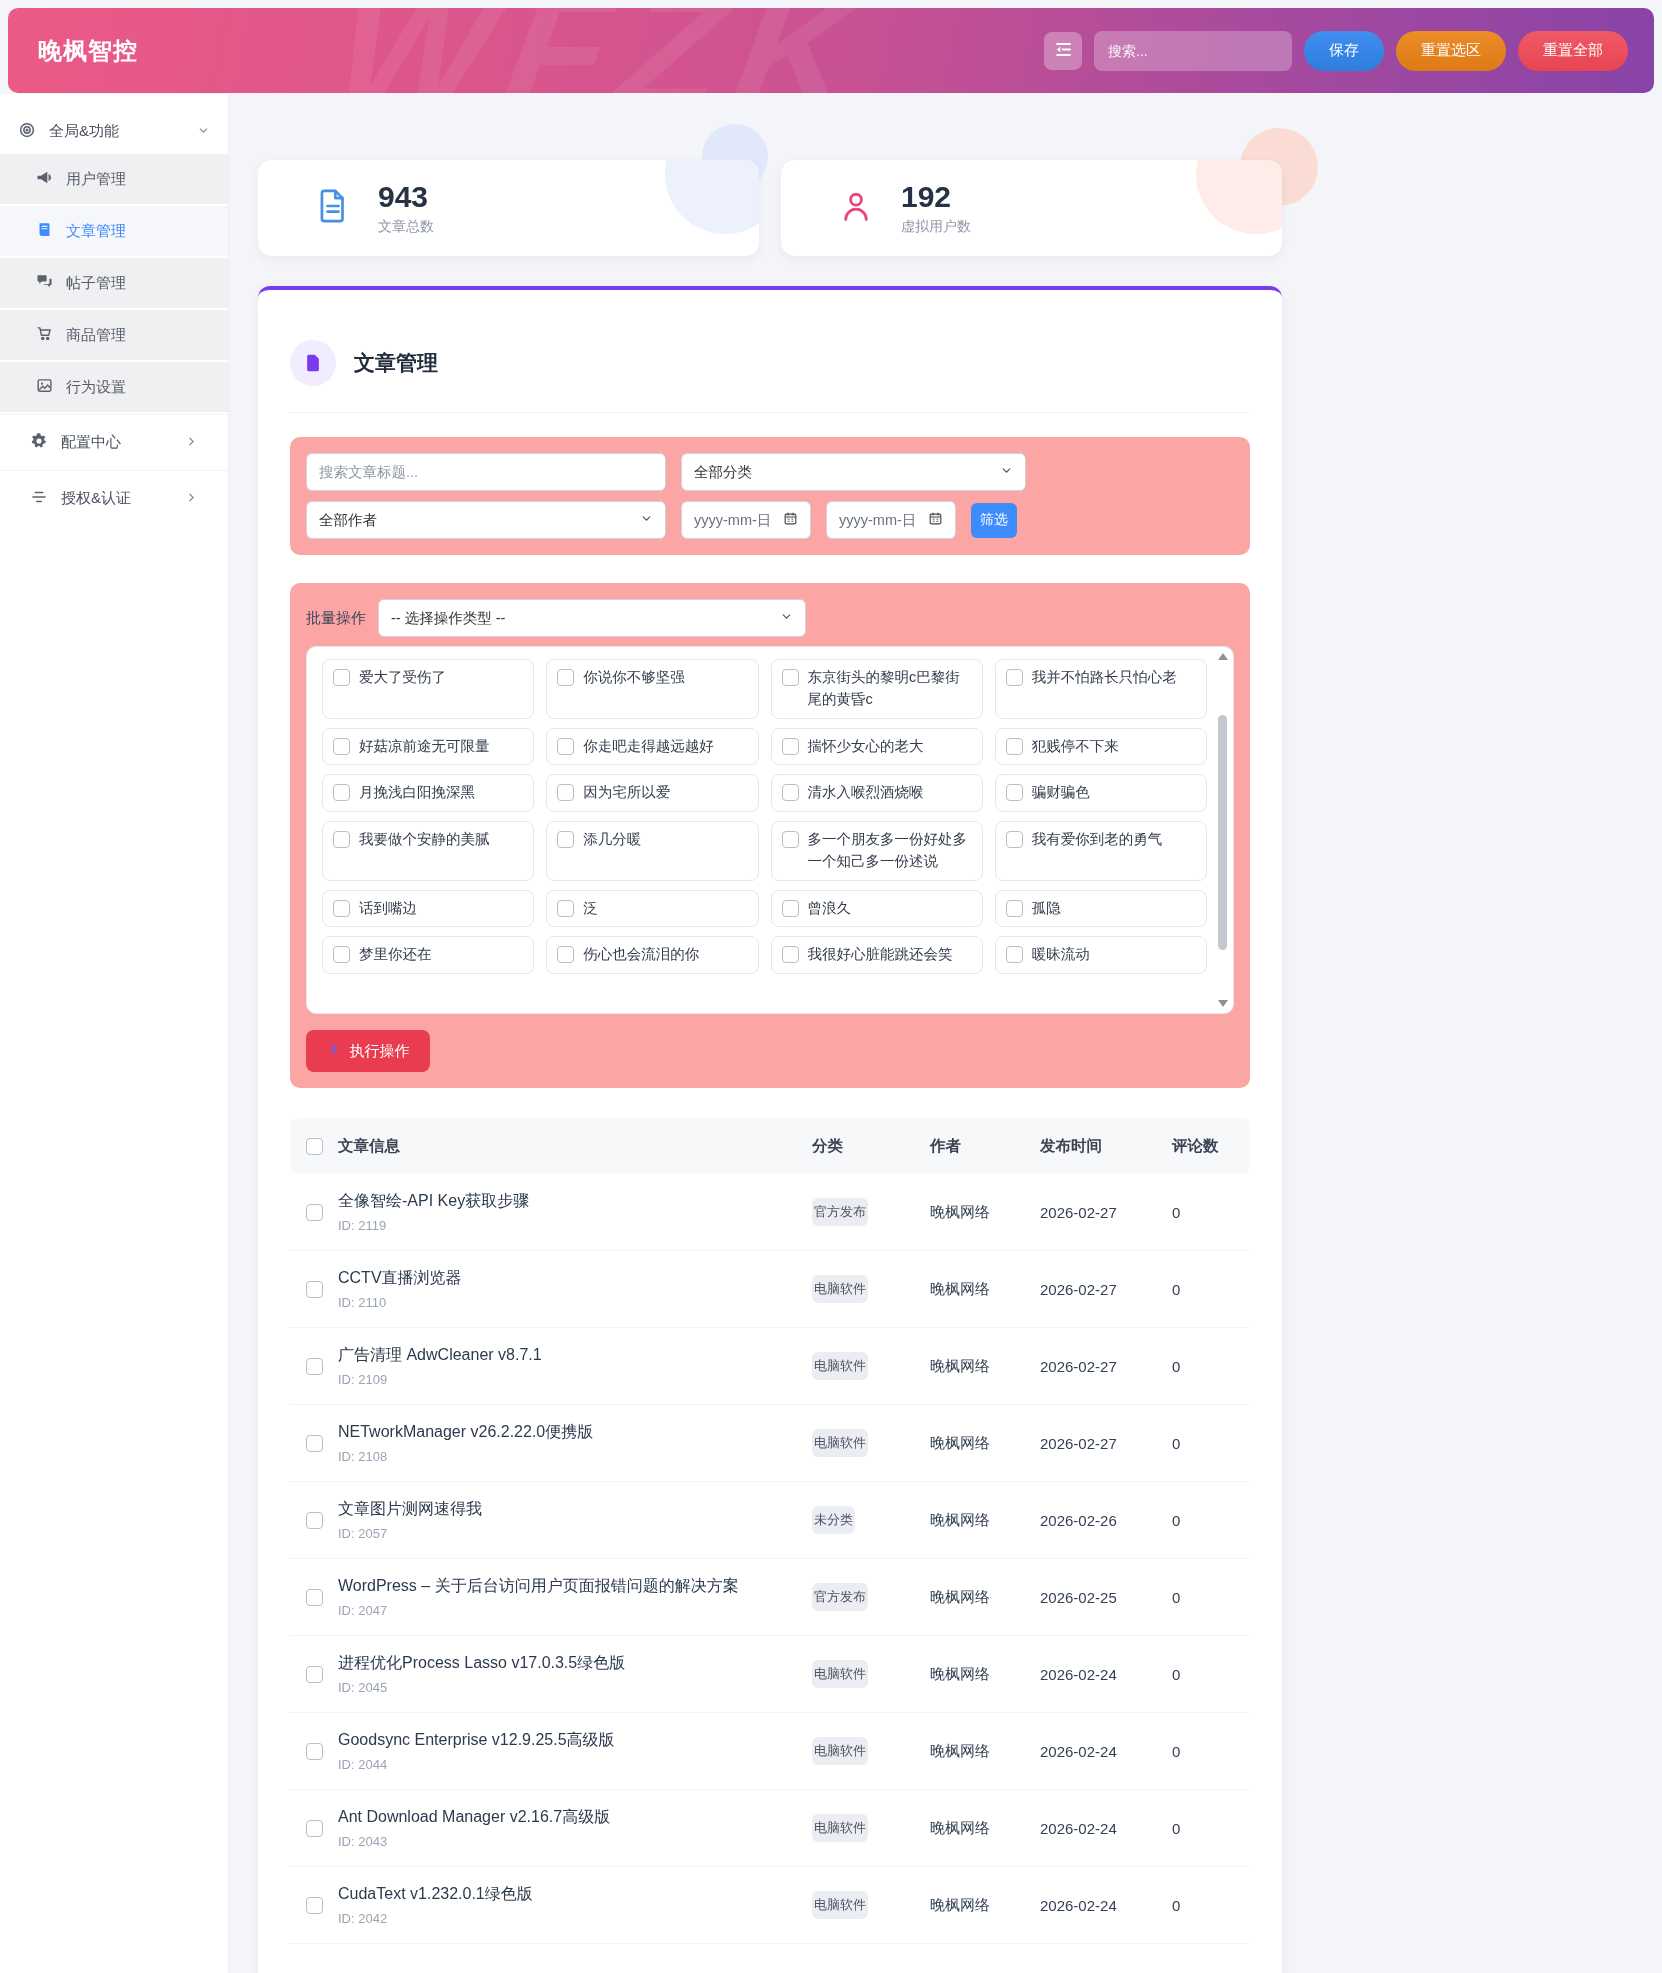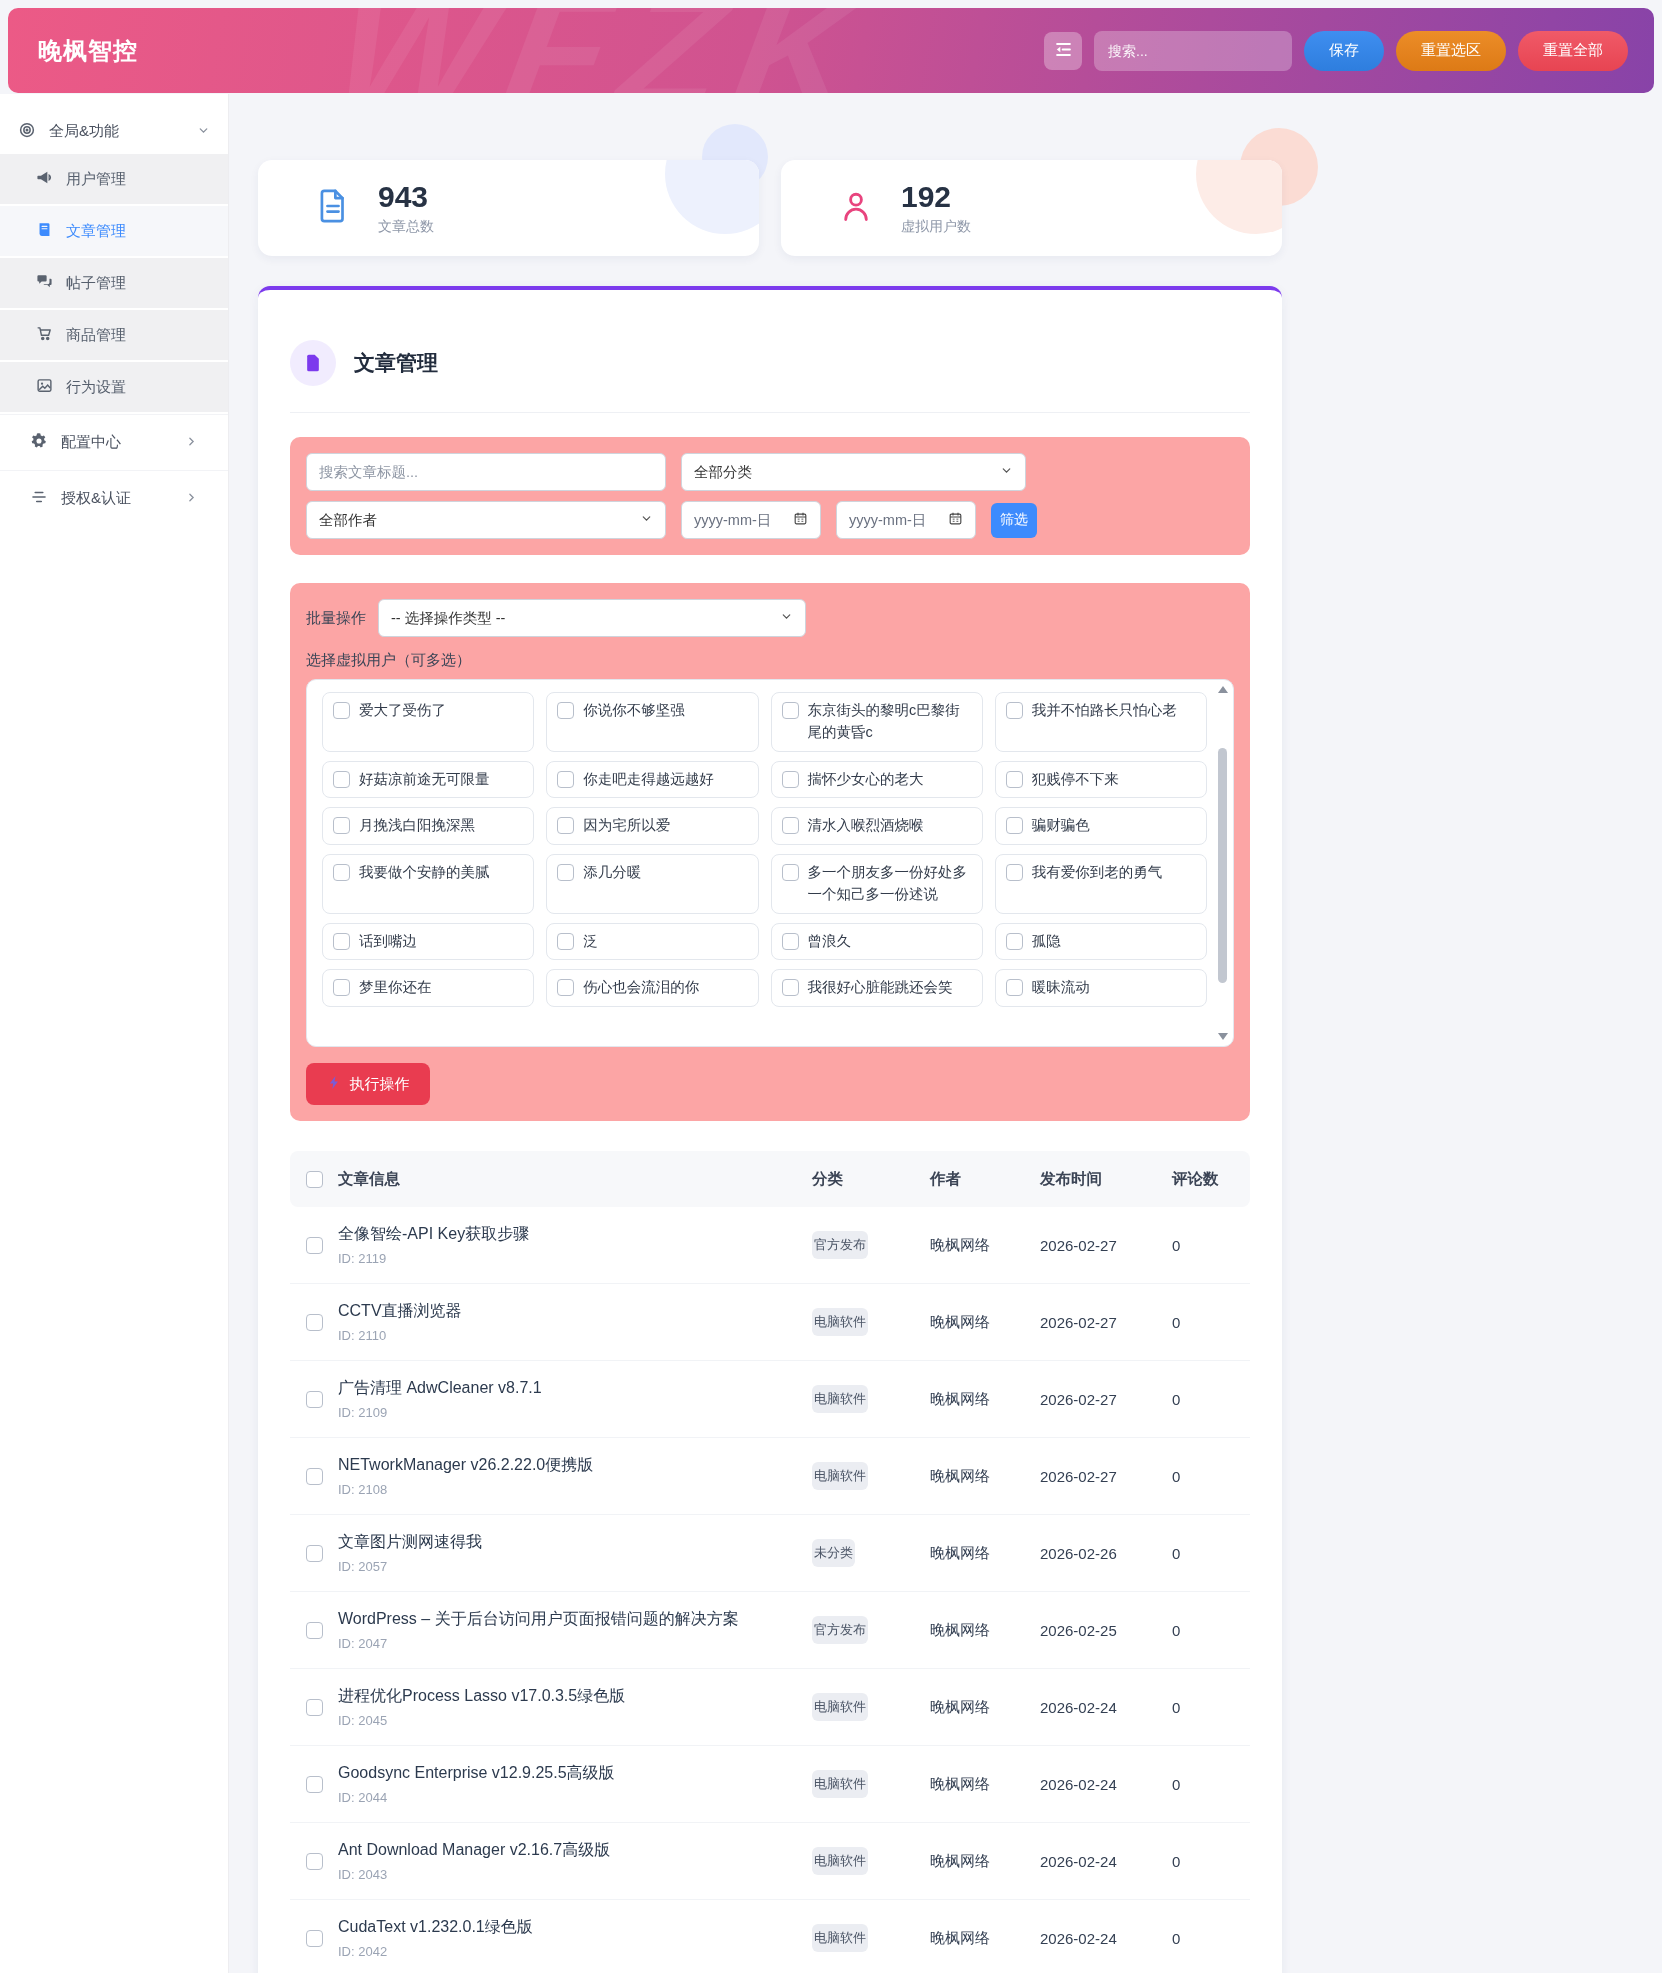--- a/index.html
+++ b/index.html
@@ -67,21 +67,21 @@
 
   .gray-box { background:#fca5a5; border-radius:10px; padding:16px; }
   .filter-box { margin-top:24px; display:flex; flex-direction:column; gap:10px; }
   .f-row { display:flex; gap:15px; align-items:center; }
   .inp, .sel, .date-inp { height:38px; background:#fff; border:1px solid #cfd4dc; border-radius:6px;
     font-size:14.5px; color:#333; padding:0 12px; display:flex; align-items:center; }
   .inp { width:360px; }
   input.inp { outline:none; }
   input.inp::placeholder { color:#8d95a3; }
   .sel { width:345px; justify-content:space-between; cursor:pointer; }
-  .date-inp { width:140px; justify-content:space-between; color:#6a7180; cursor:text; }
+  .date-inp { width:130px; justify-content:space-between; color:#6a7180; cursor:text; }
   .btn-filter { width:46px; height:35px; background:#3d8bfd; border:none; border-radius:6px;
     color:#fff; font-size:14px; cursor:pointer; }
 
   .batch-box { margin-top:28px; }
   .batch-row { display:flex; align-items:center; gap:12px; }
   .batch-label { font-size:15px; color:#3c4657; }
   .sel-wide { width:428px; }
   .vu-label { font-size:15px; color:#3c4657; margin-top:14px; }
   .user-box { margin-top:9px; background:#fff; border:1px solid #e3e7ee; border-radius:10px;
     height:368px; overflow:hidden; position:relative; }
@@ -320,21 +320,20 @@
     <div class="gray-box batch-box">
       <div class="batch-row">
         <span class="batch-label">批量操作</span>
         <div class="sel sel-wide">
           <span>-- 选择操作类型 --</span>
           <span><svg width="13" height="13" viewBox="0 0 24 24" fill="none" stroke="#555" stroke-width="2.2" stroke-linecap="round">
                 <path d="M6 9l6 6 6-6"></path>
               </svg></span>
         </div>
       </div>
-      <div class="vu-label">选择虚拟用户（可多选）</div>
 
       <div class="user-box">
         <div class="chip-grid">
 
             <label class="chip">
               <input type="checkbox" style="">
               <span>爱大了受伤了</span>
             </label>
 
             <label class="chip">

